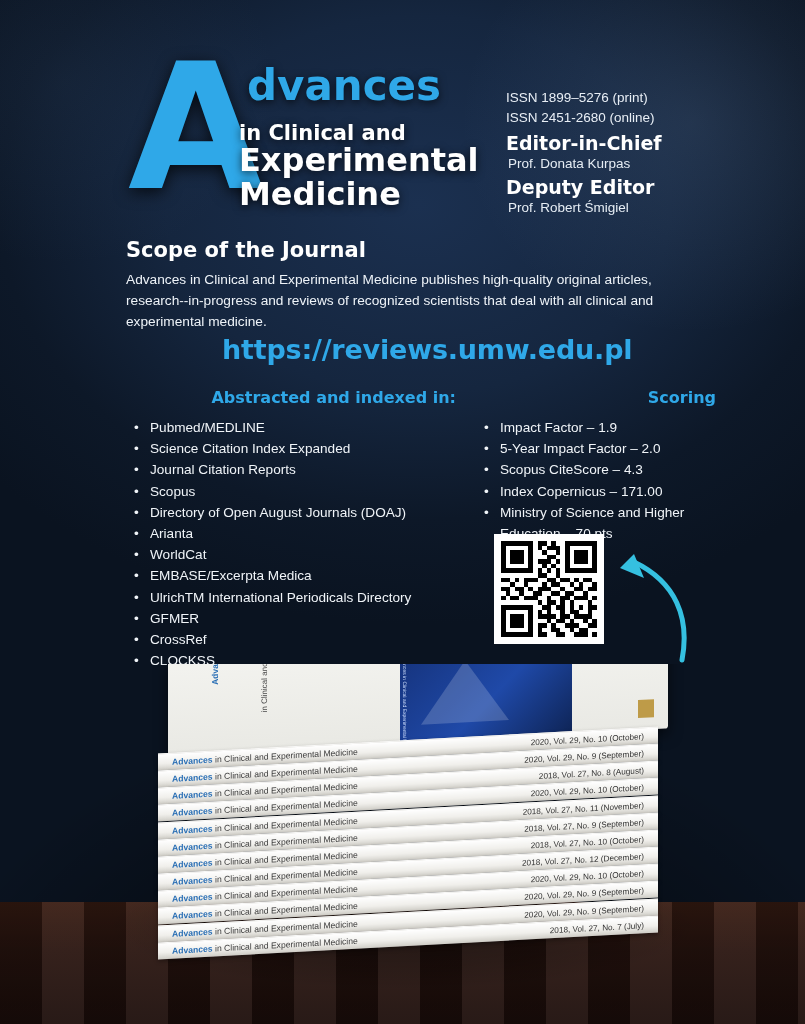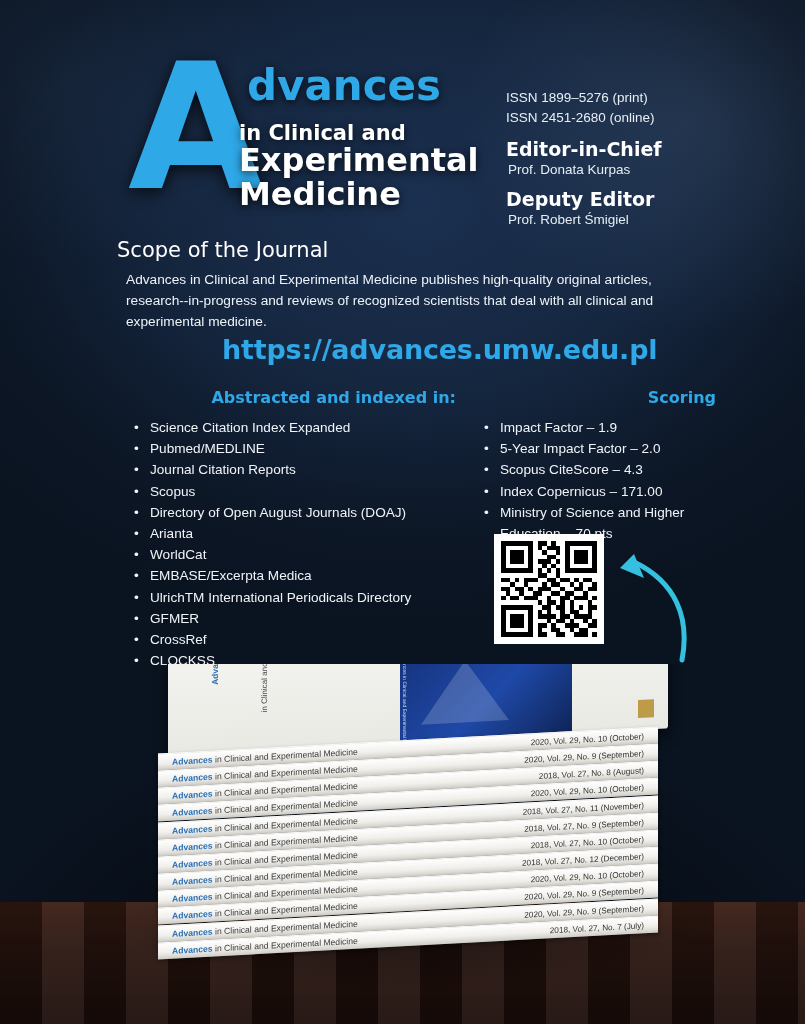--- a/index.html
+++ b/index.html
@@ -67,41 +67,41 @@
     position: absolute;
     left: 506px; top: 88px;
     width: 260px;
   }
   .issn {
     font-size: 13.5px;
     color: #e8eef5;
     line-height: 1.45;
   }
   .role {
-    margin-top: 12px;
+    margin-top: 6px;
     font-family: "DejaVu Sans", sans-serif;
     font-size: 19px;
     font-weight: 700;
     color: #ffffff;
     line-height: 1.15;
   }
   .person {
     font-size: 13.5px;
     color: #e6edf4;
     margin-top: 1px;
     padding-left: 2px;
   }
 
   
   .scope-head {
     position: absolute;
-    left: 117px; top: 238px;
+    left: 126px; top: 238px;
     font-family: "DejaVu Sans", sans-serif;
     font-size: 21px;
-    font-weight: 400;
+    font-weight: 700;
     color: #ffffff;
   }
   .scope-body {
     position: absolute;
     left: 126px; top: 270px;
     width: 578px;
     font-size: 13.7px;
     line-height: 1.52;
     color: #eef3f8;
   }
@@ -304,27 +304,27 @@
     <div class="issn">ISSN 2451-2680 (online)</div>
     <div class="role">Editor-in-Chief</div>
     <div class="person">Prof. Donata Kurpas</div>
     <div class="role">Deputy Editor</div>
     <div class="person">Prof.  Robert Śmigiel</div>
   </div>
 
   <div class="scope-head">Scope of the Journal</div>
   <div class="scope-body">Advances in Clinical and Experimental Medicine publishes high-quality original articles, research--in-progress and reviews of recognized scientists that deal with all clinical and experimental medicine.</div>
 
-  <a class="url" href="#">https://advances.umw.edu.pl</a>
+  <a class="url" href="#">https://reviews.umw.edu.pl</a>
 
   <div class="col-left">
     <div class="col-head">Abstracted and indexed in:</div>
     <ul class="bullets">
+      <li>Pubmed/MEDLINE</li>
       <li>Science Citation Index Expanded</li>
-      <li>Pubmed/MEDLINE</li>
       <li>Journal Citation Reports</li>
       <li>Scopus</li>
       <li>Directory of Open August Journals (DOAJ)</li>
       <li>Arianta</li>
       <li>WorldCat</li>
       <li>EMBASE/Excerpta Medica</li>
       <li>UlrichTM International Periodicals Directory</li>
       <li>GFMER</li>
       <li>CrossRef</li>
       <li>CLOCKSS</li>

